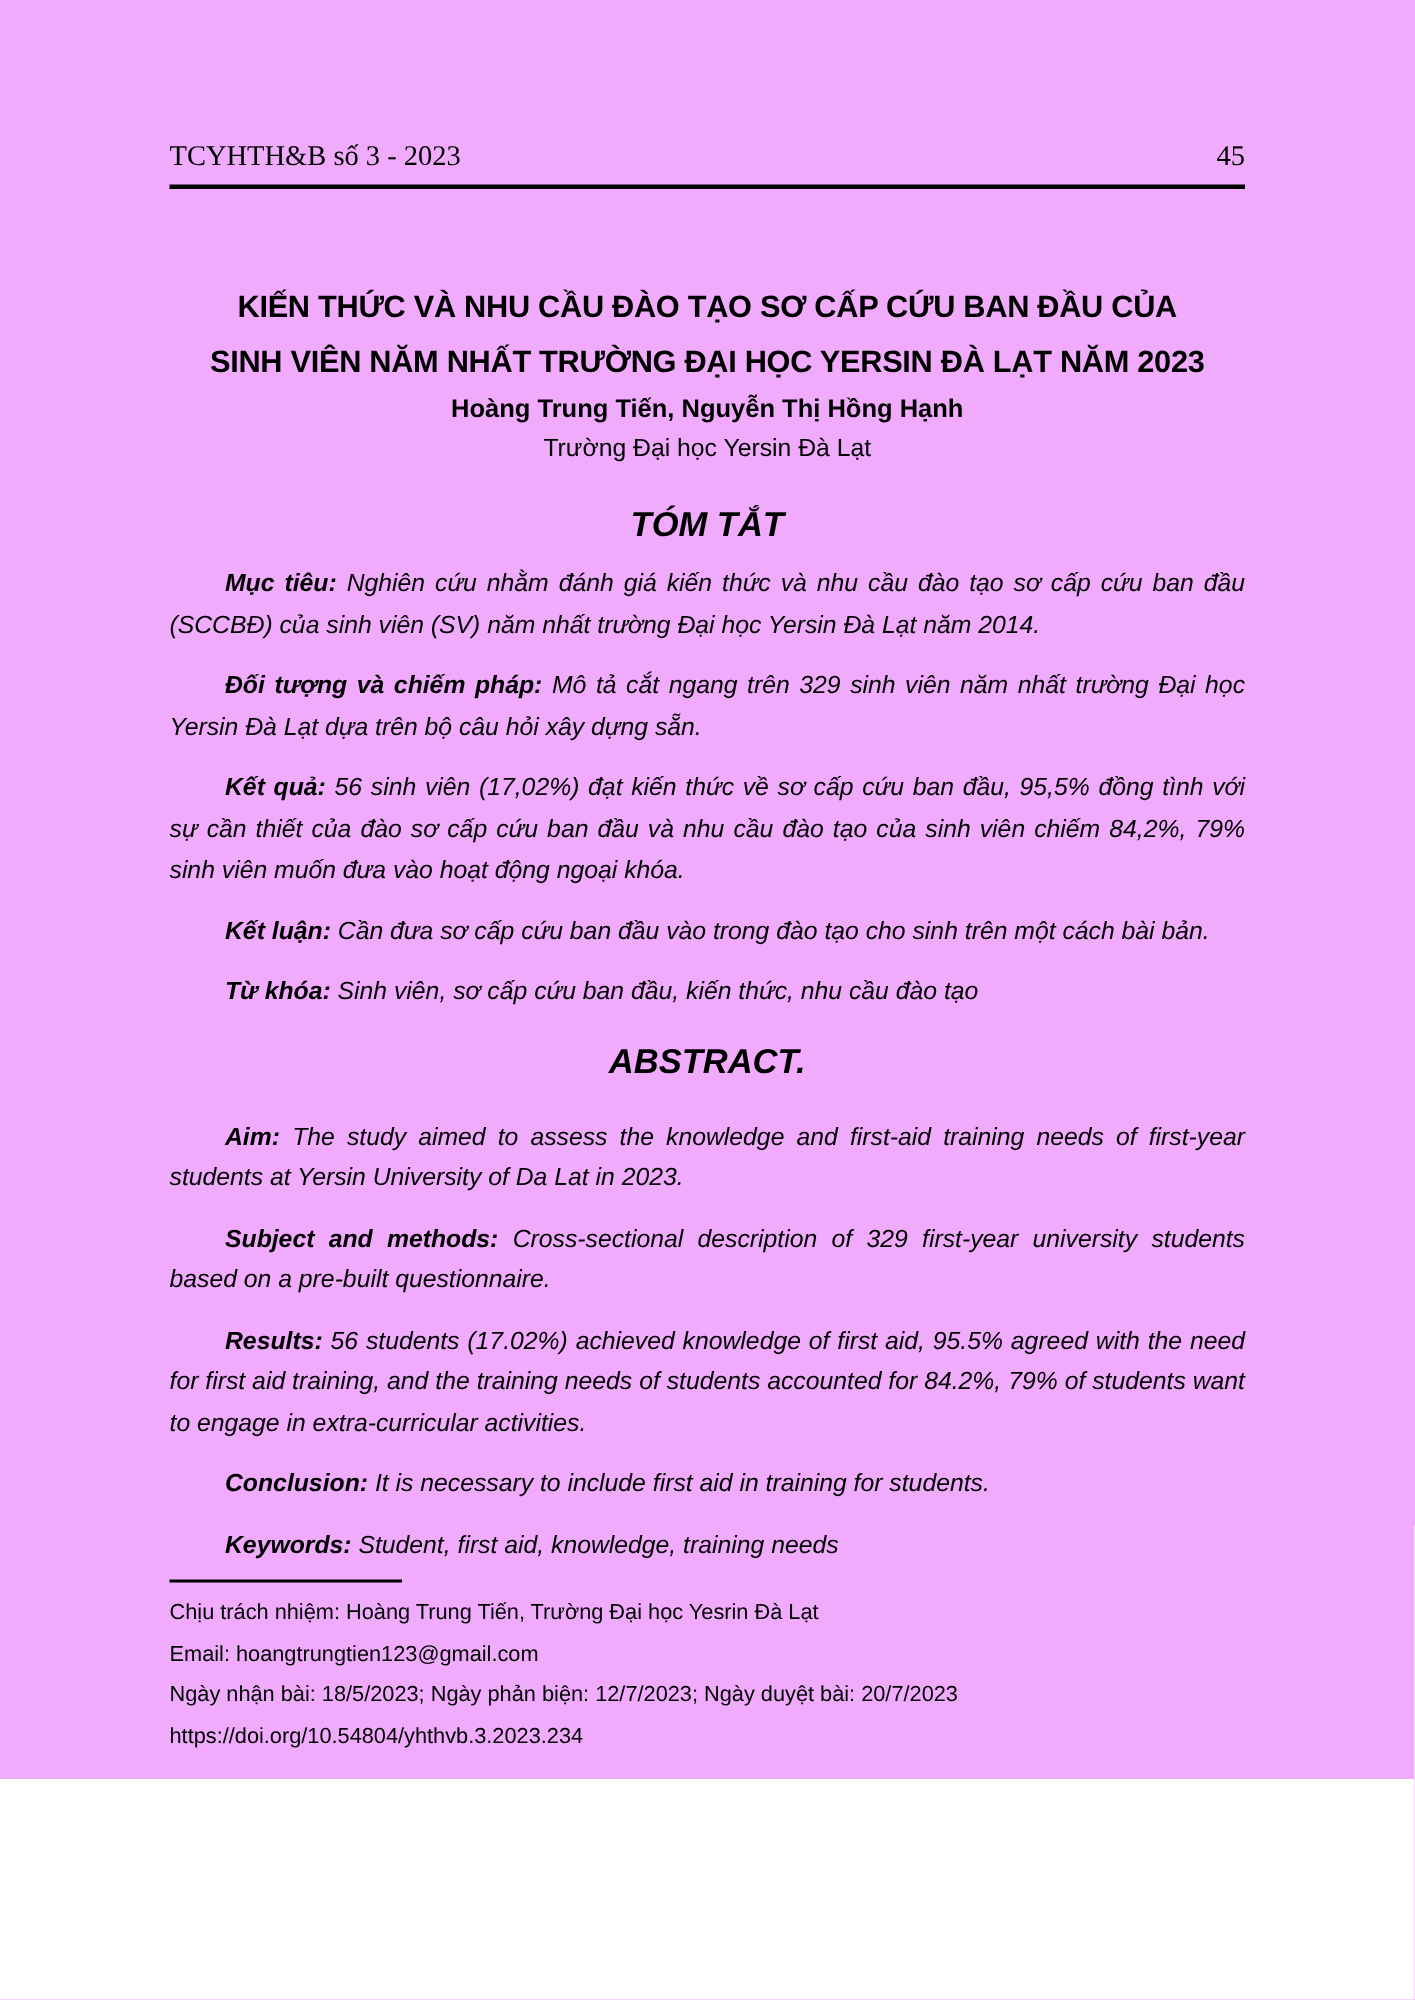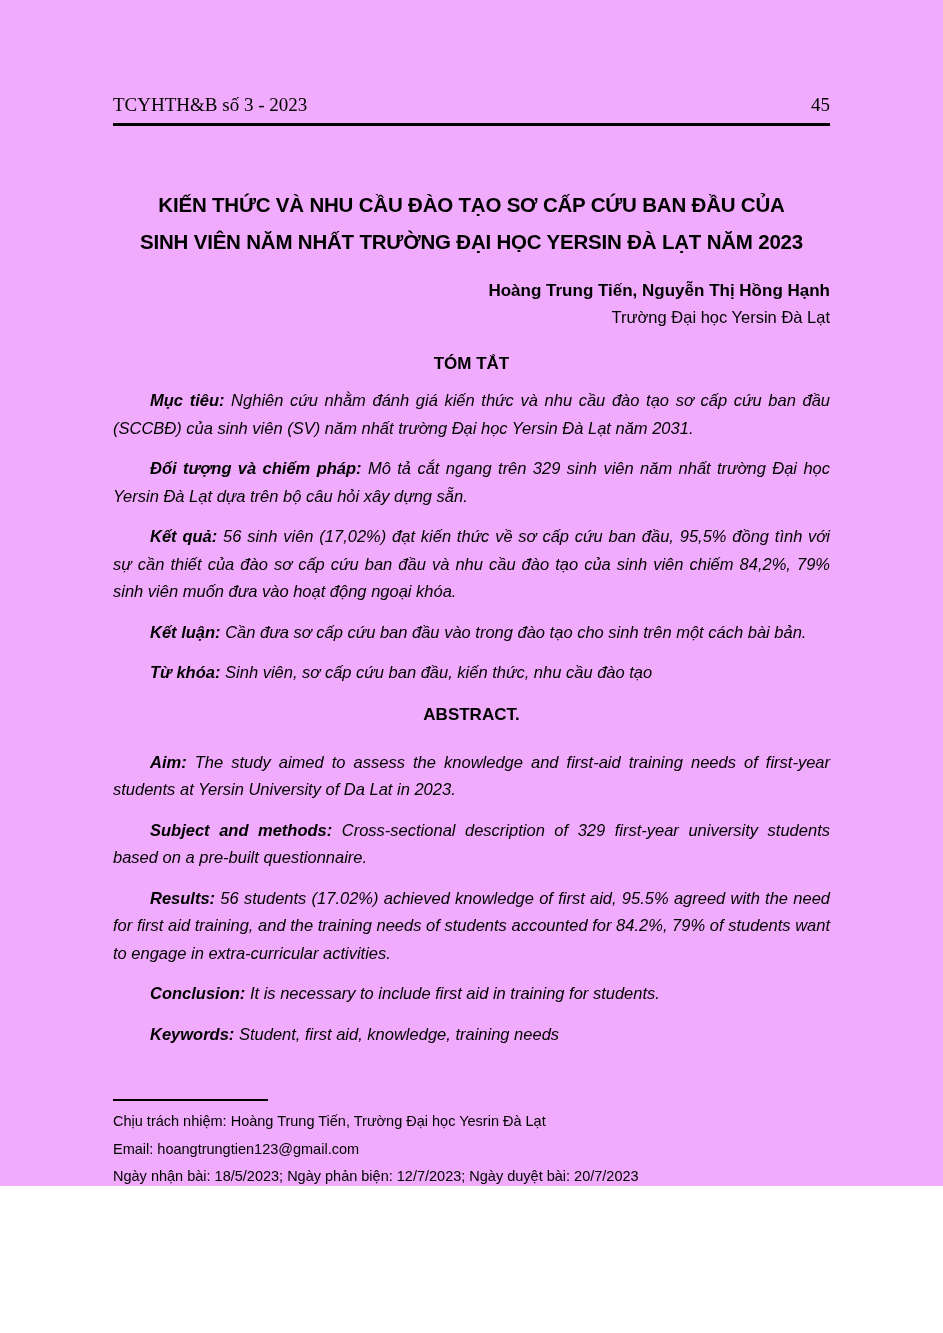--- a/index.html
+++ b/index.html
@@ -32,48 +32,49 @@
     margin: 60px 0 0 0;
     font-size: 20.5px;
     font-weight: bold;
     line-height: 37px;
     text-align: center;
     letter-spacing: -0.2px;
   }
   .title-line { display: block; }
 
   
-  .byline { margin-top: 18px; text-align: right; line-height: 26px; }
+  .byline { text-align: center; line-height: 26px; }
   .byline .authors { font-weight: bold; font-size: 17px; }
   .byline .affiliation { font-size: 16.5px; }
 
   
   .section-heading {
     margin: 24px 0 13px 0;
     text-align: center;
     font-weight: bold;
-    font-size: 17px;
+    font-size: 23px;
+    font-style: italic;
   }
   .section-heading.en { margin-top: 18px; margin-bottom: 24px; text-align: center; }
 
   
   .para {
     margin: 0 0 13px 0;
     font-size: 16.5px;
     font-style: italic;
     line-height: 27.5px;
     text-align: justify;
     text-indent: 37px;
   }
   .plabel { font-weight: bold; margin-top: 11px; }
 
   
   .footnote {
     position: absolute;
-    top: 1099px;
+    top: 1053px;
     left: 113px;
     width: 717px;
     font-size: 14.5px;
     line-height: 27.5px;
   }
   .footnote-rule {
     width: 155px;
     border-top: 2.5px solid #000;
     margin-bottom: 7px;
   }
@@ -96,21 +97,21 @@
 
     <div class="byline">
       <div class="authors">Hoàng Trung Tiến, Nguyễn Thị Hồng Hạnh</div>
       <div class="affiliation">Trường Đại học Yersin Đà Lạt</div>
     </div>
 
     <div class="section-heading">TÓM TẮT</div>
 
     <p class="para">
       <span class="plabel">Mục tiêu:</span>
-      <span>Nghiên cứu nhằm đánh giá kiến thức và nhu cầu đào tạo sơ cấp cứu ban đầu (SCCBĐ) của sinh viên (SV) năm nhất trường Đại học Yersin Đà Lạt năm 2031.</span>
+      <span>Nghiên cứu nhằm đánh giá kiến thức và nhu cầu đào tạo sơ cấp cứu ban đầu (SCCBĐ) của sinh viên (SV) năm nhất trường Đại học Yersin Đà Lạt năm 2014.</span>
     </p>
     <p class="para">
       <span class="plabel">Đối tượng và chiếm pháp:</span>
       <span>Mô tả cắt ngang trên 329 sinh viên năm nhất trường Đại học Yersin Đà Lạt dựa trên bộ câu hỏi xây dựng sẵn.</span>
     </p>
     <p class="para">
       <span class="plabel">Kết quả:</span>
       <span>56 sinh viên (17,02%) đạt kiến thức về sơ cấp cứu ban đầu, 95,5% đồng tình với sự cần thiết của đào sơ cấp cứu ban đầu và nhu cầu đào tạo của sinh viên chiếm 84,2%, 79% sinh viên muốn đưa vào hoạt động ngoại khóa.</span>
     </p>
     <p class="para">

